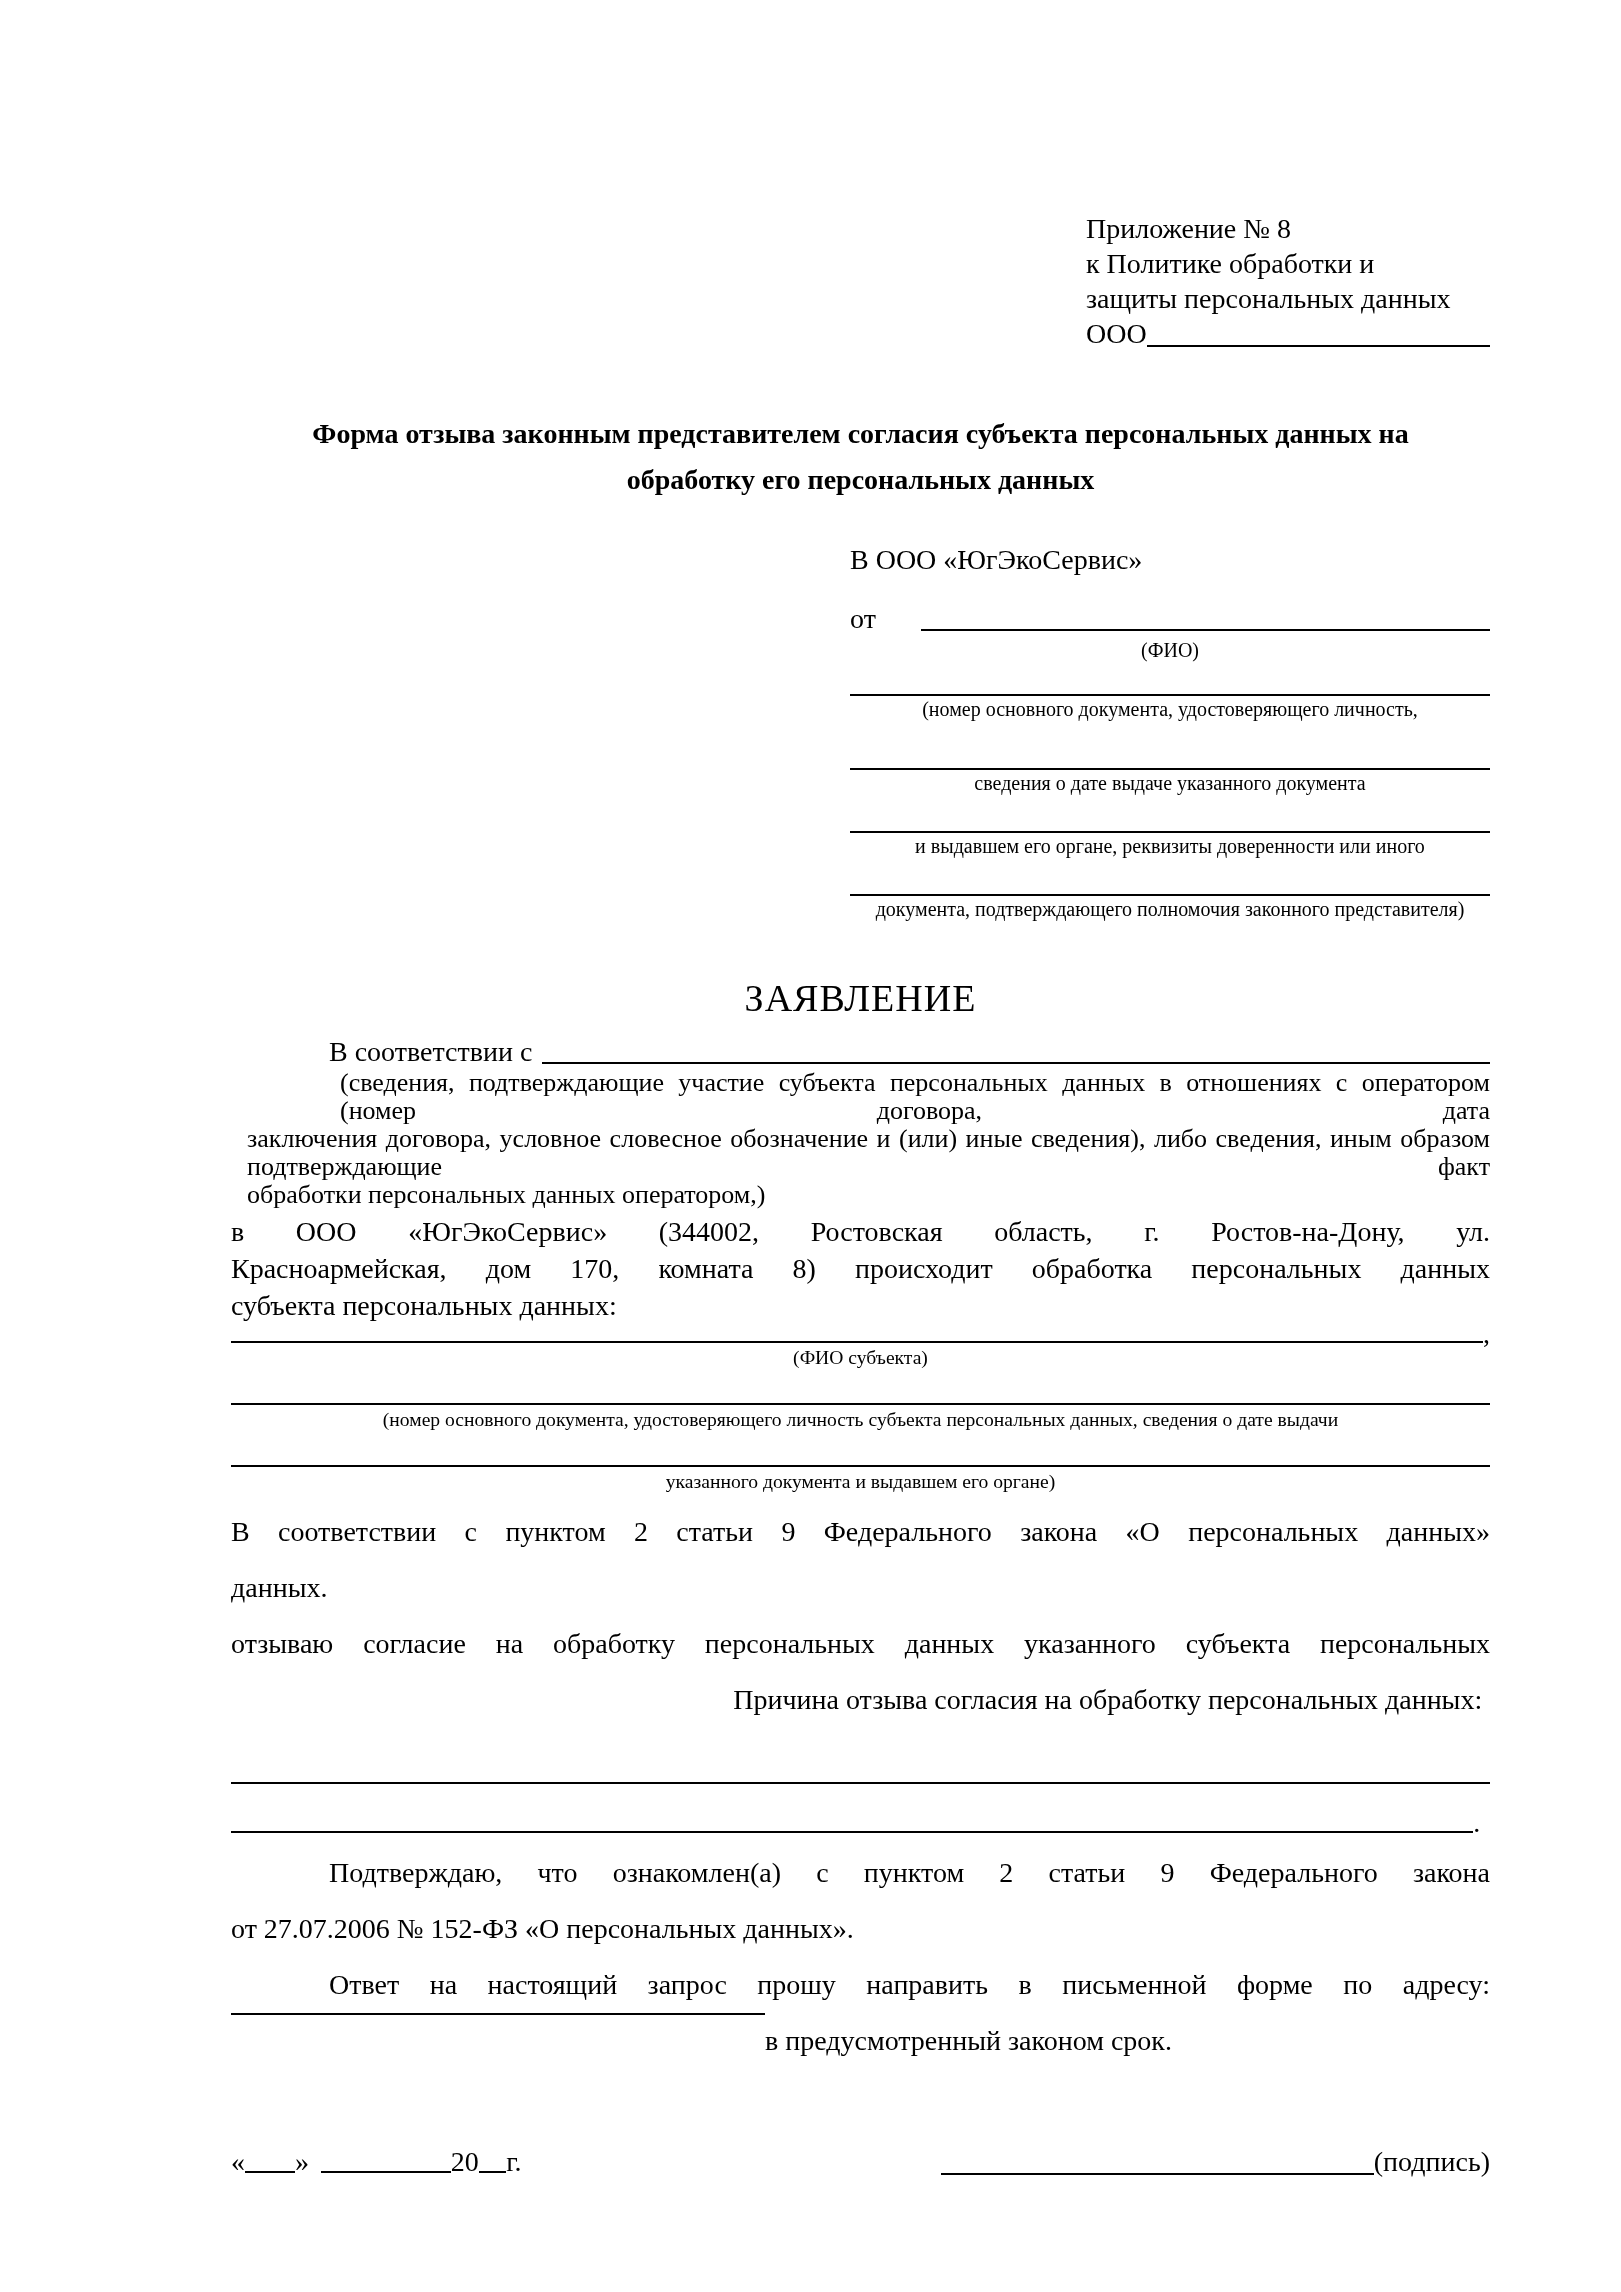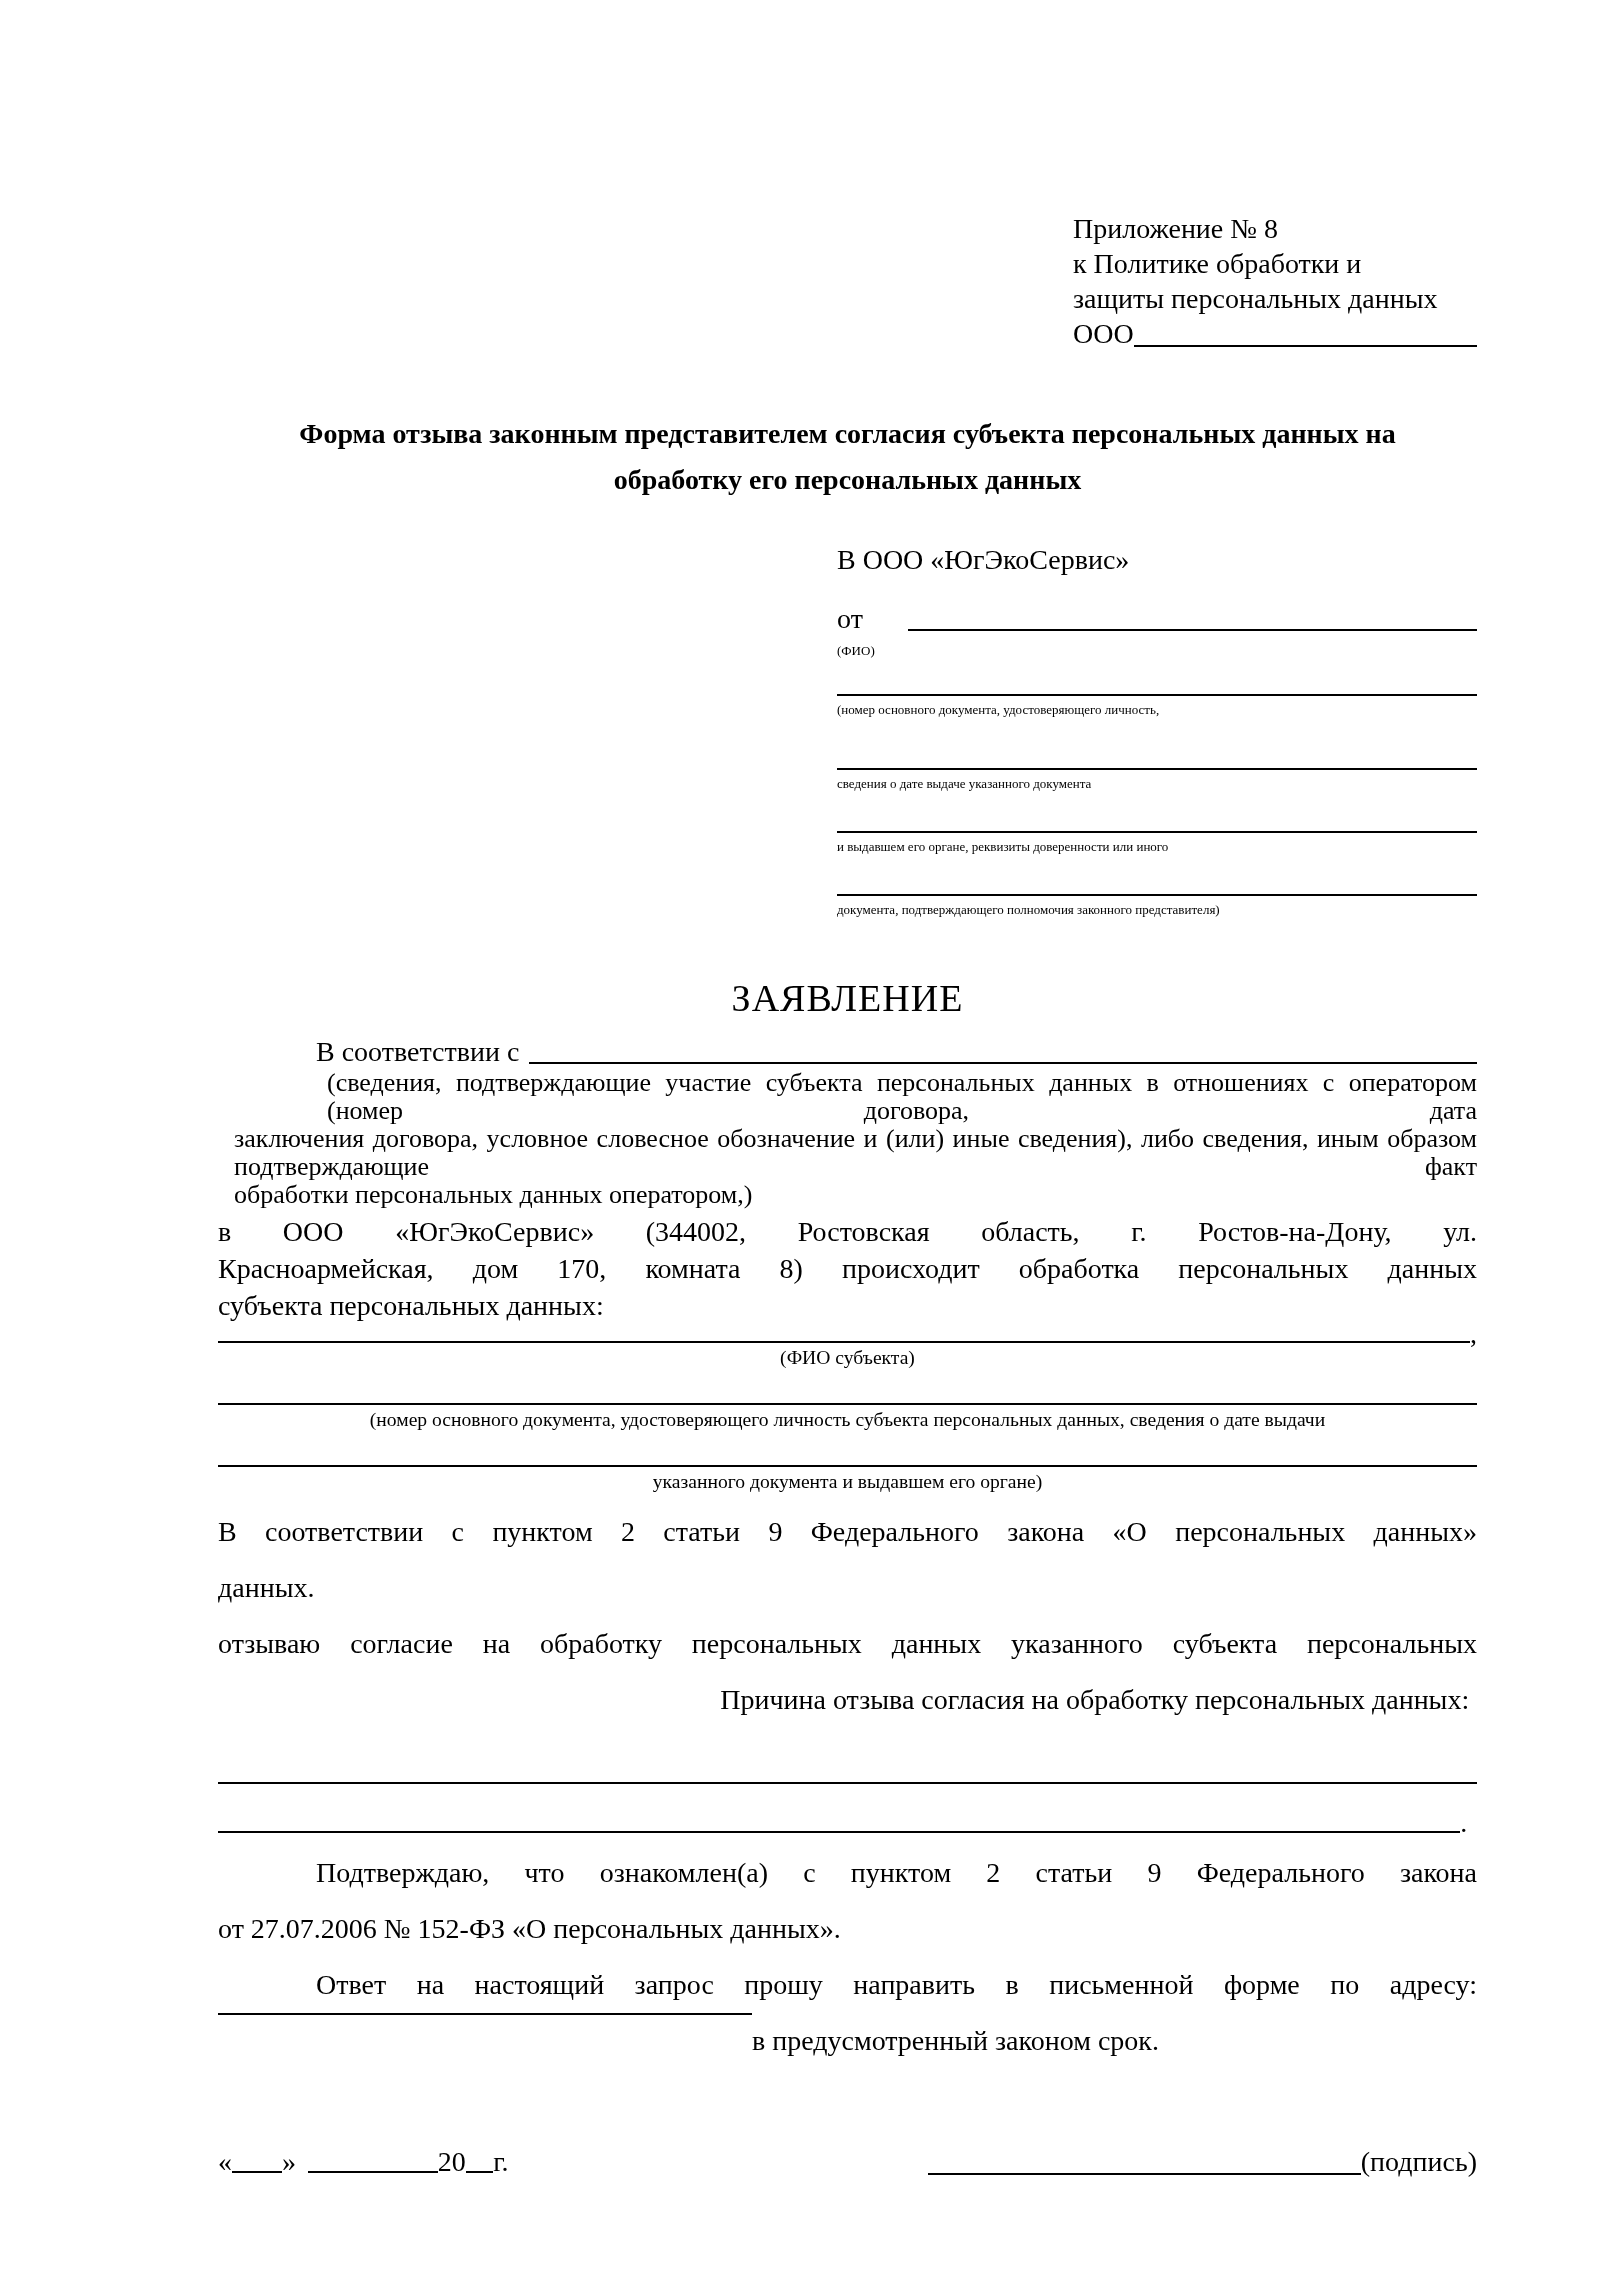--- a/index.html
+++ b/index.html
@@ -1,39 +1,39 @@
 <!DOCTYPE html>
 <html><head>
 <meta charset="utf-8">
 <style>
   html,body{margin:0;padding:0;background:#808080;}
   .page{
     width:1621px;height:2293px;background:#ffffff;position:relative;
     font-family:"Liberation Serif","DejaVu Serif",serif;
     color:#000;overflow:hidden;margin:0 auto;
   }
-  .content{position:absolute;left:218px;top:0;width:1259px;font-size:28px;font-family:Liberation Serif, serif;}
+  .content{position:absolute;left:231px;top:0;width:1259px;font-size:28px;font-family:Liberation Serif, serif;}
 
   
   .header-note{width:404px;margin-left:auto;margin-top:211px;line-height:35px;}
   .hn-row{display:flex;align-items:flex-end;}
   .hn-fill{flex:1;border-bottom:2.9px solid #000;height:0;margin-bottom:3.9px;}
 
   
   .doc-title{margin:60px auto 0;width:1098px;text-align:center;
     font-weight:bold;font-size:28px;line-height:46px;}
 
   
   .addr{margin-left:619px;width:640px;margin-top:37px;}
   .addr-to{line-height:39px;}
   .row{display:flex;align-items:flex-end;}
   .from-row{margin-top:21.6px;line-height:35px;gap:35px;}
   .from-row .label{white-space:nowrap;margin-right:9.8px;}
   .fill{flex:1;border-bottom:2.9px solid #000;height:0;margin-bottom:4.9px;}
-  .cap{font-size:13px;line-height:25.5px;}
+  .cap{font-size:20px;line-height:25.5px;text-align:center;}
   .fio-cap{margin-top:2px;}
   .uline{border-bottom:2.9px solid #000;height:0;}
   .g1{margin-top:31px;} .c1{margin-top:1px;}
   .g2{margin-top:45px;} .g3{margin-top:35px;} .g4{margin-top:34px;}
 
   
   .stmt-heading{margin-top:57px;text-align:center;font-size:38px;line-height:39px;letter-spacing:1px;}
   .basis-row{margin-top:15.7px;line-height:35px;}
   .basis-row .label{white-space:nowrap;padding-left:98px;margin-right:9.8px;}
   .smallblock{font-size:26px;line-height:28px;margin-left:16px;}

